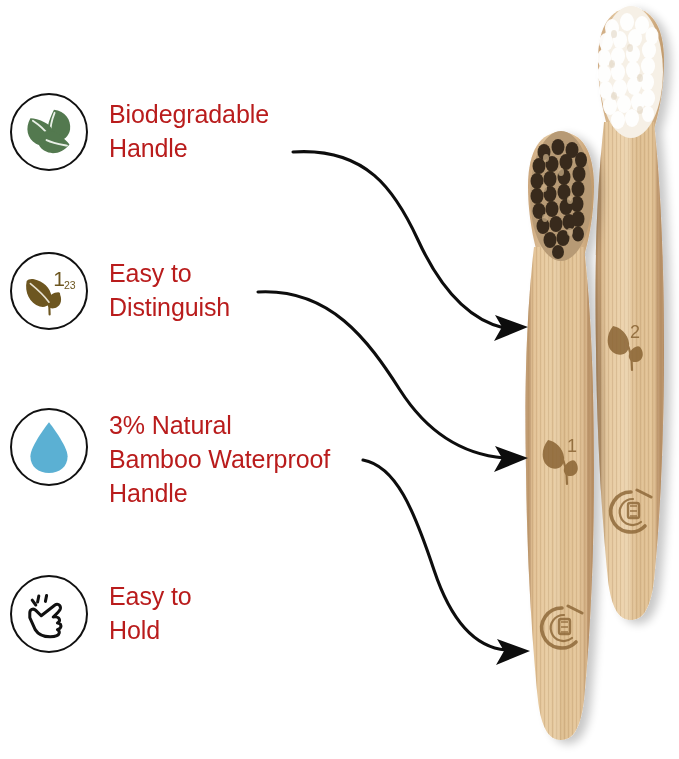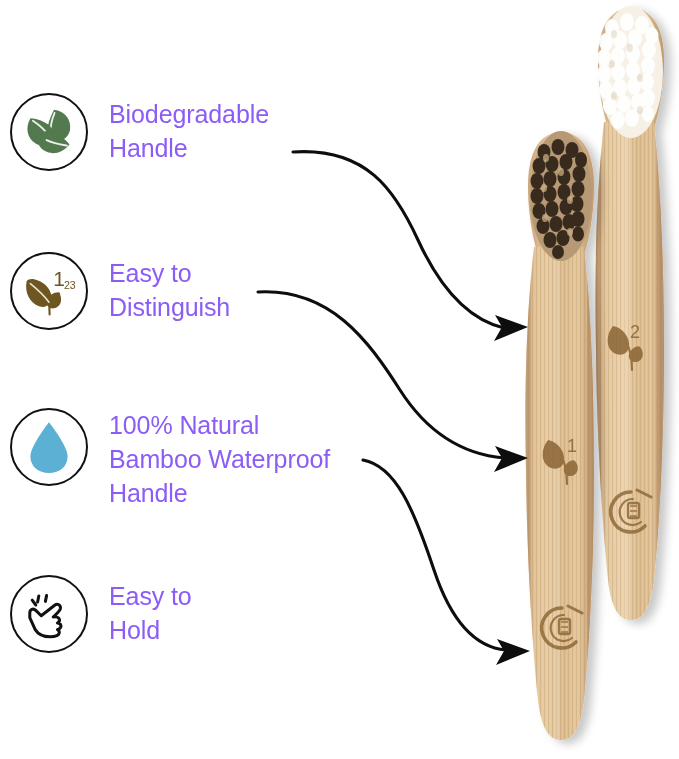--- a/index.html
+++ b/index.html
@@ -34,21 +34,21 @@
     box-sizing: border-box;
     display: flex;
     align-items: center;
     justify-content: center;
     flex: 0 0 auto;
   }
   .feature-text {
     margin-left: 21px;
     font-size: 25px;
     line-height: 1.36;
-    color: #8b5cf6;
+    color: #b91c1c;
     font-weight: 400;
     letter-spacing: -0.1px;
     white-space: pre-line;
     padding-top: 4px;
   }
   .feature-1 { top: 93px; }
   .feature-2 { top: 252px; }
   .feature-3 { top: 408px; }
   .feature-4 { top: 575px; }
   .feature-3 .feature-text { padding-top: 0px; }
@@ -108,21 +108,21 @@
     <div class="feature-text">Easy to
 Distinguish</div>
   </div>
 
   <div class="feature feature-3">
     <div class="feature-badge">
       <svg width="62" height="62" viewBox="0 0 100 100">
         <path d="M50 10 C50 10 20 48 20 65 C20 82 33 92 50 92 C67 92 80 82 80 65 C80 48 50 10 50 10 Z" fill="#5bb0d3"></path>
       </svg>
     </div>
-    <div class="feature-text">100% Natural
+    <div class="feature-text">3% Natural
 Bamboo Waterproof
 Handle</div>
   </div>
 
   <div class="feature feature-4">
     <div class="feature-badge">
       <svg width="60" height="60" viewBox="0 0 100 100">
         <g stroke="#111111" stroke-width="5" fill="none" stroke-linecap="round" stroke-linejoin="round">
 
           <path d="M33 20 L31 30"></path>

